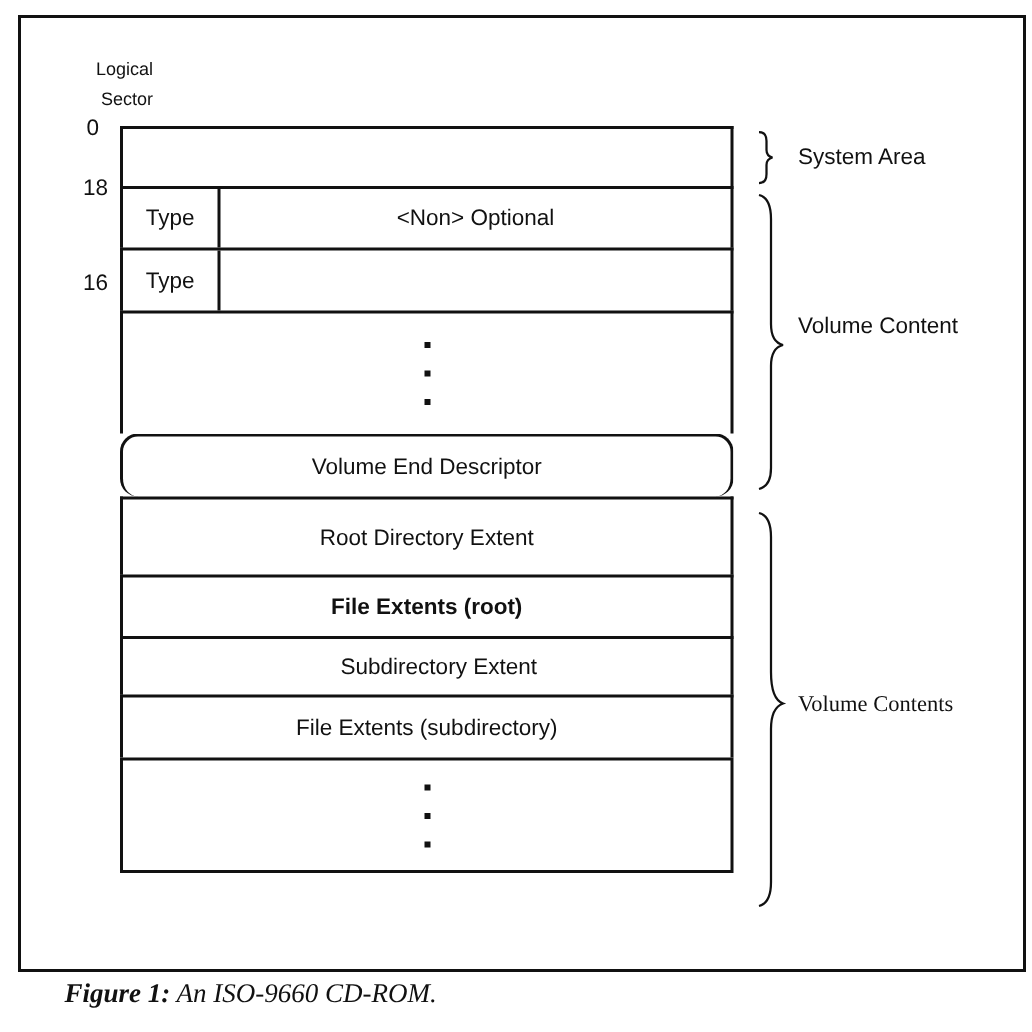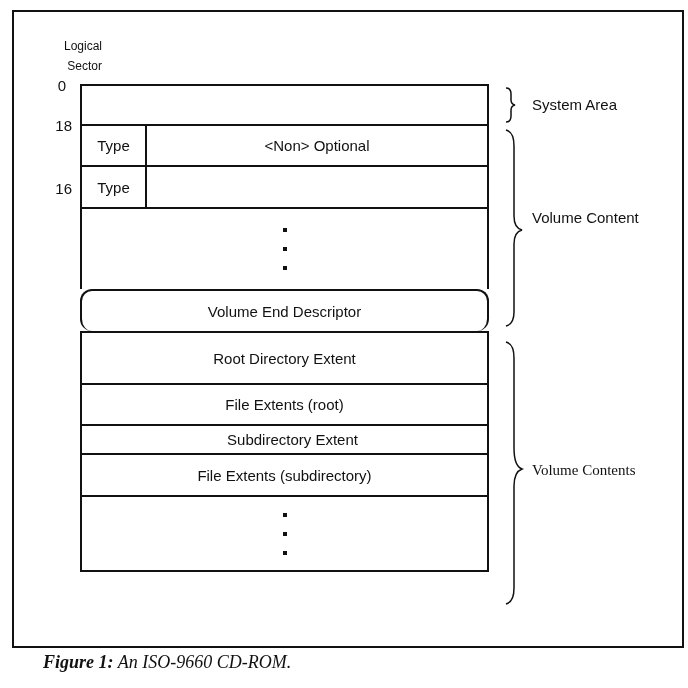--- a/index.html
+++ b/index.html
@@ -54,24 +54,24 @@
         <div class="dot"></div>
         <div class="dot"></div>
     </div>
   </div>
   <div class="row" style="height:42px;border-radius:12px;">
     <span>Volume End Descriptor</span>
   </div>
   <div class="row" style="height:52px;">
     <span>Root Directory Extent</span>
   </div>
-  <div class="row" style="height:41px;">
+  <div class="row" style="height:41px;font-weight:bold;">
     <span>File Extents (root)</span>
   </div>
-  <div class="row" style="height:29px;padding-left:16px;">
+  <div class="row" style="height:39px;padding-left:16px;">
     <span>Subdirectory Extent</span>
   </div>
   <div class="row" style="height:42px;">
     <span>File Extents (subdirectory)</span>
   </div>
   <div class="row last" style="height:77px;">
     <div class="dots">
       <div class="dot"></div>
         <div class="dot"></div>
         <div class="dot"></div>

